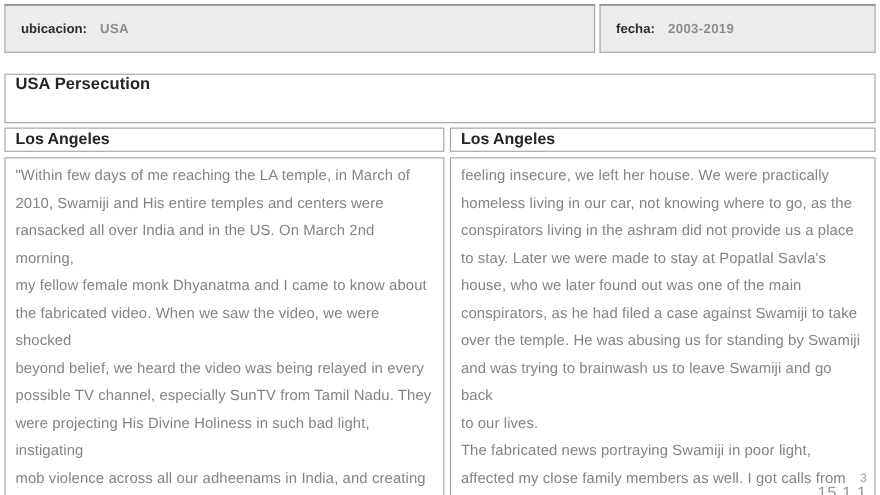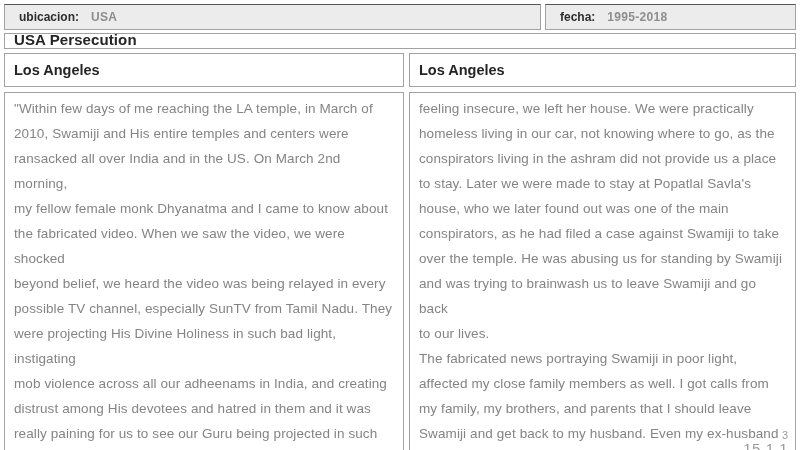--- a/index.html
+++ b/index.html
@@ -14,63 +14,63 @@
   .page {
     position: relative;
     width: 792px;
     height: 446px;
     padding: 4px 4px 0 4px;
     overflow: hidden;
   }
   .meta-bar {
     display: flex;
     gap: 4px;
-    height: 26px;
-    margin-bottom: 3px;
+    height: 44px;
+    margin-bottom: 19px;
   }
   .meta-cell {
     box-sizing: border-box;
     background: #ececec;
     border: 1px solid #a2a2a2;
     border-top-color: #565656;
     display: flex;
     align-items: center;
     padding-left: 14px;
     font-size: 12px;
   }
   .meta-cell.location { width: 537px; }
   .meta-cell.date { flex: 1; align-items: center; }
   .meta-label { font-weight: bold; color: #2e2e2e; }
   .meta-value { margin-left: 12px; color: #8d8d8d; letter-spacing: 0.3px; font-weight: bold; }
   .section-header {
     box-sizing: border-box;
-    height: 16px;
+    height: 45px;
     border: 1px solid #a2a2a2;
     background: #ffffff;
     display: flex;
-    align-items: flex-end;
+    align-items: flex-start;
     padding-left: 9px;
     margin-bottom: 4px;
   }
   .section-title {
     font-size: 15px;
     font-weight: bold;
     color: #252525;
     letter-spacing: 0.1px;
   }
   .cols {
     display: flex;
     gap: 5px;
   }
   .col-left { width: 400px; }
   .col-right { flex: 1; }
   .col { display: flex; flex-direction: column; }
   .col-header {
     box-sizing: border-box;
-    height: 34px;
+    height: 22px;
     border: 1px solid #a2a2a2;
     background: #ffffff;
     display: flex;
     align-items: center;
     padding-left: 9px;
     margin-bottom: 5px;
     font-size: 14.5px;
     font-weight: bold;
     color: #252525;
   }
@@ -111,21 +111,21 @@
 
 <div class="page">
 
   <div class="meta-bar">
     <div class="meta-cell location">
       <span class="meta-label">ubicacion:</span>
       <span class="meta-value">USA</span>
     </div>
     <div class="meta-cell date">
       <span class="meta-label">fecha:</span>
-      <span class="meta-value">1995-2018</span>
+      <span class="meta-value">2003-2019</span>
     </div>
   </div>
 
   <div class="section-header">
     <span class="section-title">USA Persecution</span>
   </div>
 
   <div class="cols">
     <div class="col col-left">
       <div class="col-header">Los Angeles</div>

